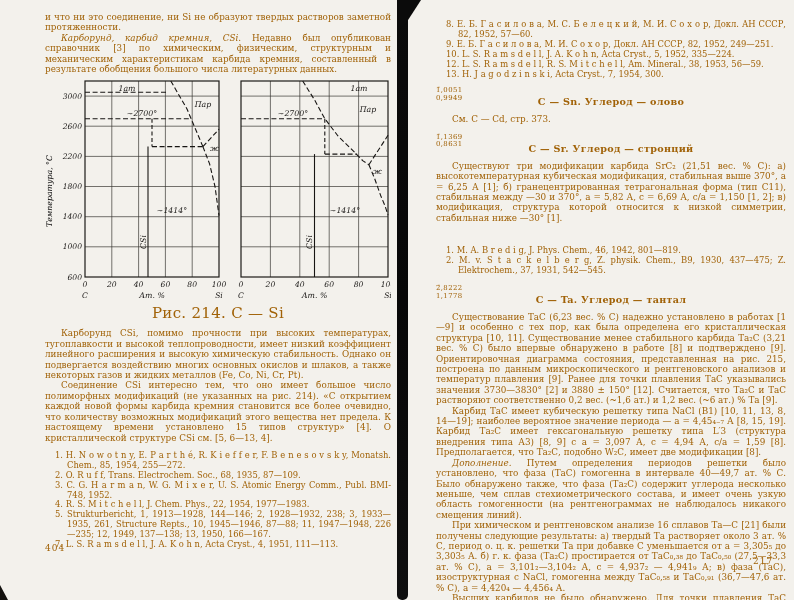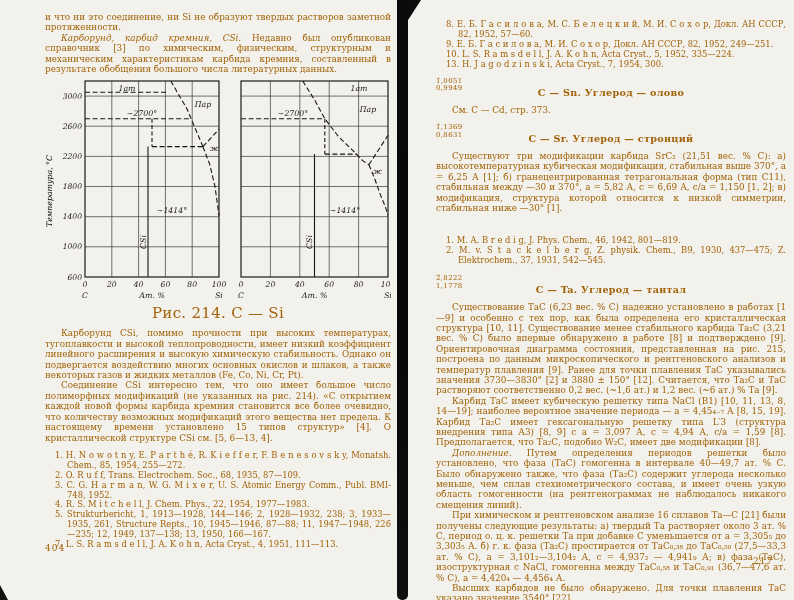--- a/index.html
+++ b/index.html
@@ -150,20 +150,21 @@
       <div class="ref-item">7. L. S. R a m s d e l l, J. A. K o h n, Acta Cryst., 4, 1951, 111—113.</div>
     </div>
   </div>
   <div class="page-num page-num-left">404</div>
 
   <div class="page page-right">
     <div class="refs" style="margin-top:8px;">
       <div class="ref-item">8. Е. Б. Г а с и л о в а, М. С. Б е л е ц к и й, М. И. С о х о р, Докл. АН СССР, 82, 1952, 57—60.</div>
       <div class="ref-item">9. Е. Б. Г а с и л о в а, М. И. С о х о р, Докл. АН СССР, 82, 1952, 249—251.</div>
       <div class="ref-item">10. L. S. R a m s d e l l, J. A. K o h n, Acta Cryst., 5, 1952, 335—224.</div>
+      <div class="ref-item">12. L. S. R a m s d e l l, R. S. M i t c h e l l, Am. Mineral., 38, 1953, 56—59.</div>
       <div class="ref-item">13. H. J a g o d z i n s k i, Acta Cryst., 7, 1954, 300.</div>
     </div>
 
     <div class="section-head" style="margin-top:11px;">
       <div class="margin-log">
         <div>1̄,0051</div>
         <div>0,9949</div>
       </div>
       <h3>C — Sn.  Углерод — олово</h3>
     </div>

